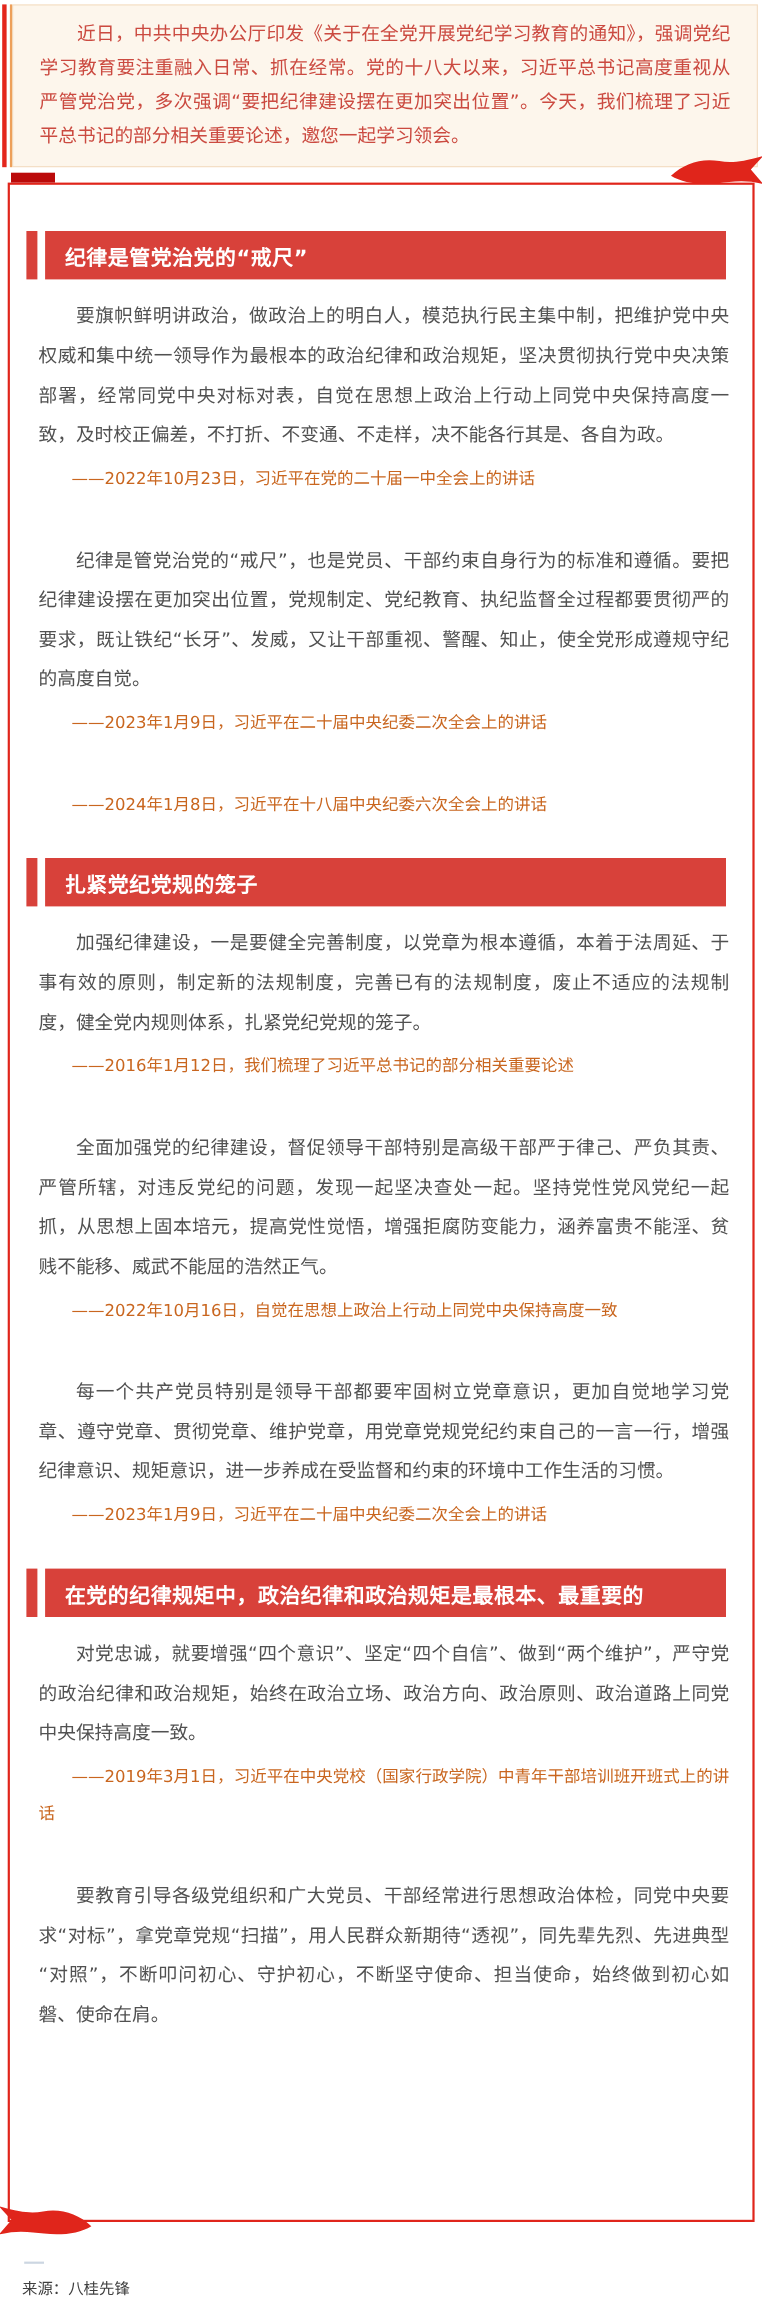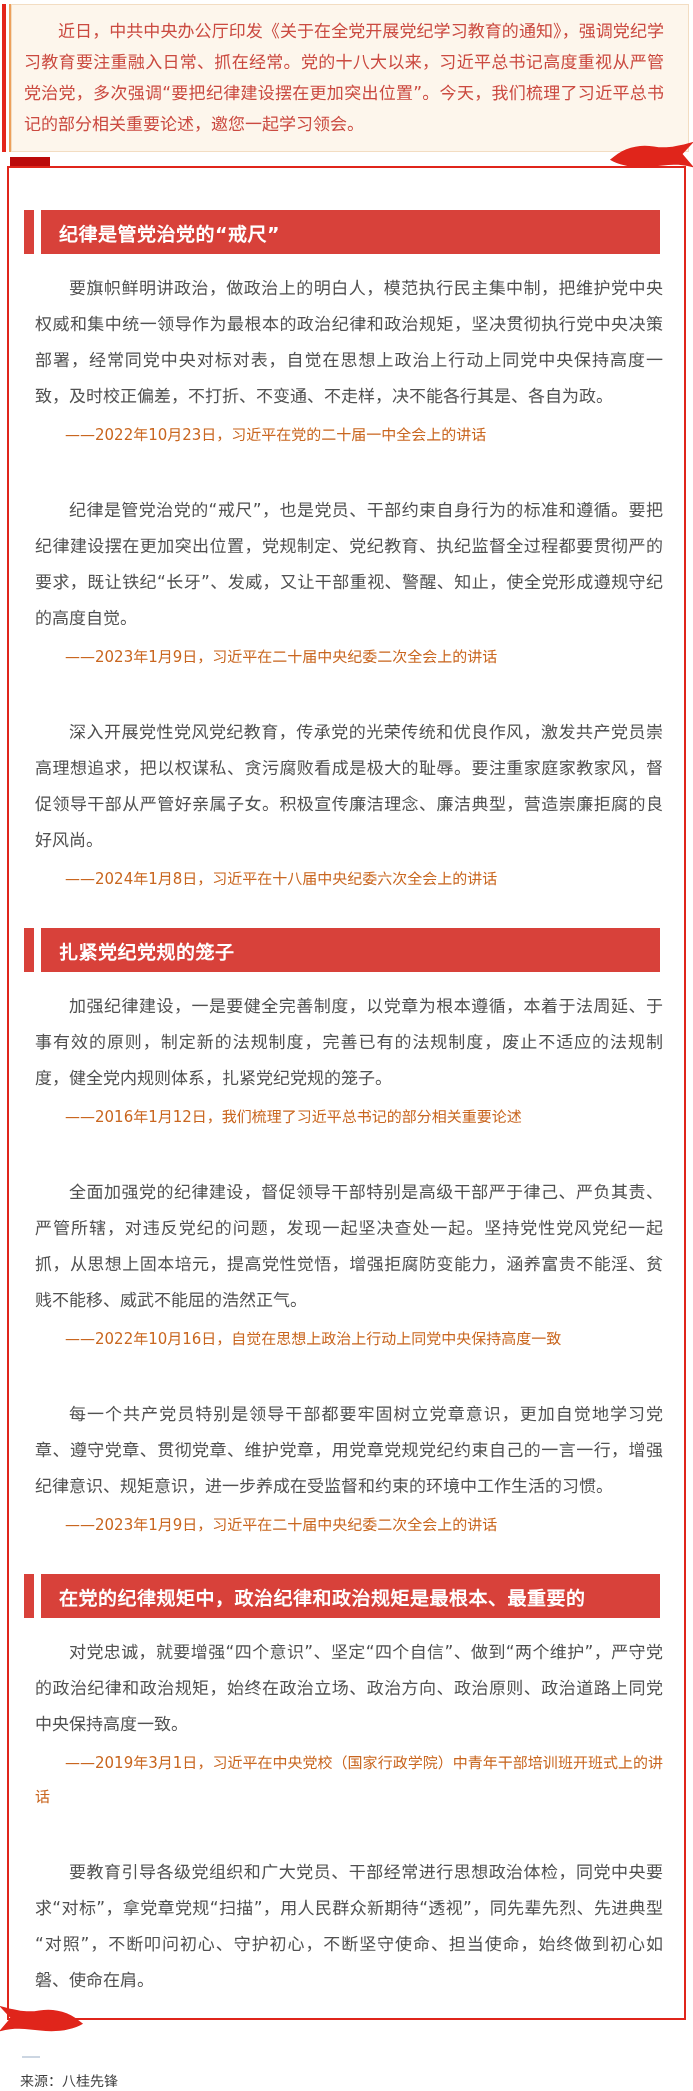--- a/index.html
+++ b/index.html
@@ -4,21 +4,21 @@
 <style>
   html,body { margin:0; padding:0; background:#ffffff; }
   body { width:693px; font-family:"DejaVu Sans","Liberation Sans",sans-serif; }
   .page { position:relative; width:693px; height:2091px; background:#fff; overflow:hidden; }
 
   
   .intro-wrap { position:relative; margin:4px 4px 0 2px; height:148px; }
   .intro-redbar { position:absolute; left:0; top:0; bottom:0; width:4px; background:#e3261c; }
   .intro-orangebar { position:absolute; left:7px; top:0; bottom:0; width:2px; background:#eda05b; }
   .intro-box { margin-left:9px; height:100%; box-sizing:border-box; background:#fdf6ec;
-               border:1px solid #f3ddc2; padding:11px 24px 0 12px; }
+               border:1px solid #f3ddc2; padding:11px 24px 0 24px; }
   .intro-text { margin:0; color:#cb4a40; font-size:17px; line-height:31px;
                 text-indent:2em; text-align:justify; }
 
   
   .tick { position:absolute; left:10px; top:157px; width:40px; height:9px; background:#bb0a0a; }
   .flag { position:absolute; width:86px; height:32px; }
   .flag-top { right:-2px; top:140px; }
   .flag-bottom { left:-2px; top:2004px; transform:scaleX(-1); }
 
   
@@ -72,21 +72,20 @@
       </div>
       <div class="quote">
         <p class="quote-text">要旗帜鲜明讲政治，做政治上的明白人，模范执行民主集中制，把维护党中央权威和集中统一领导作为最根本的政治纪律和政治规矩，坚决贯彻执行党中央决策部署，经常同党中央对标对表，自觉在思想上政治上行动上同党中央保持高度一致，及时校正偏差，不打折、不变通、不走样，决不能各行其是、各自为政。</p>
         <p class="quote-source">——2022年10月23日，习近平在党的二十届一中全会上的讲话</p>
       </div>
       <div class="quote">
         <p class="quote-text">纪律是管党治党的“戒尺”，也是党员、干部约束自身行为的标准和遵循。要把纪律建设摆在更加突出位置，党规制定、党纪教育、执纪监督全过程都要贯彻严的要求，既让铁纪“长牙”、发威，又让干部重视、警醒、知止，使全党形成遵规守纪的高度自觉。</p>
         <p class="quote-source">——2023年1月9日，习近平在二十届中央纪委二次全会上的讲话</p>
       </div>
       <div class="quote">
-        <p class="quote-text">深入开展党性党风党纪教育，传承党的光荣传统和优良作风，激发共产党员崇高理想追求，把以权谋私、贪污腐败看成是极大的耻辱。要注重家庭家教家风，督促领导干部从严管好亲属子女。积极宣传廉洁理念、廉洁典型，营造崇廉拒腐的良好风尚。</p>
         <p class="quote-source">——2024年1月8日，习近平在十八届中央纪委六次全会上的讲话</p>
       </div>
     </div>
 
     <div class="section">
       <div class="section-header">
         <div class="section-accent"></div>
         <div class="section-bar">
           <span class="section-title">扎紧党纪党规的笼子</span>
         </div>

